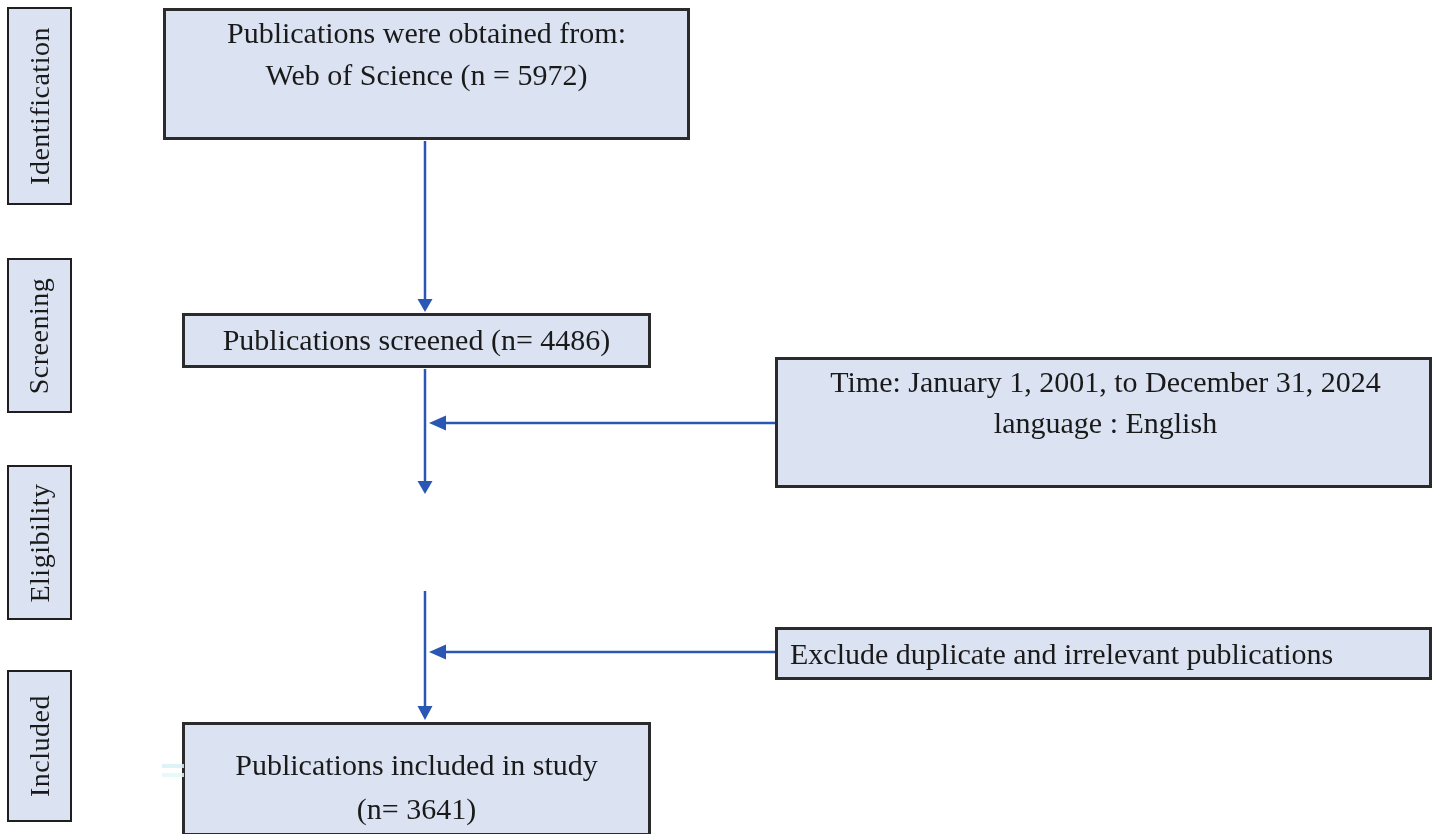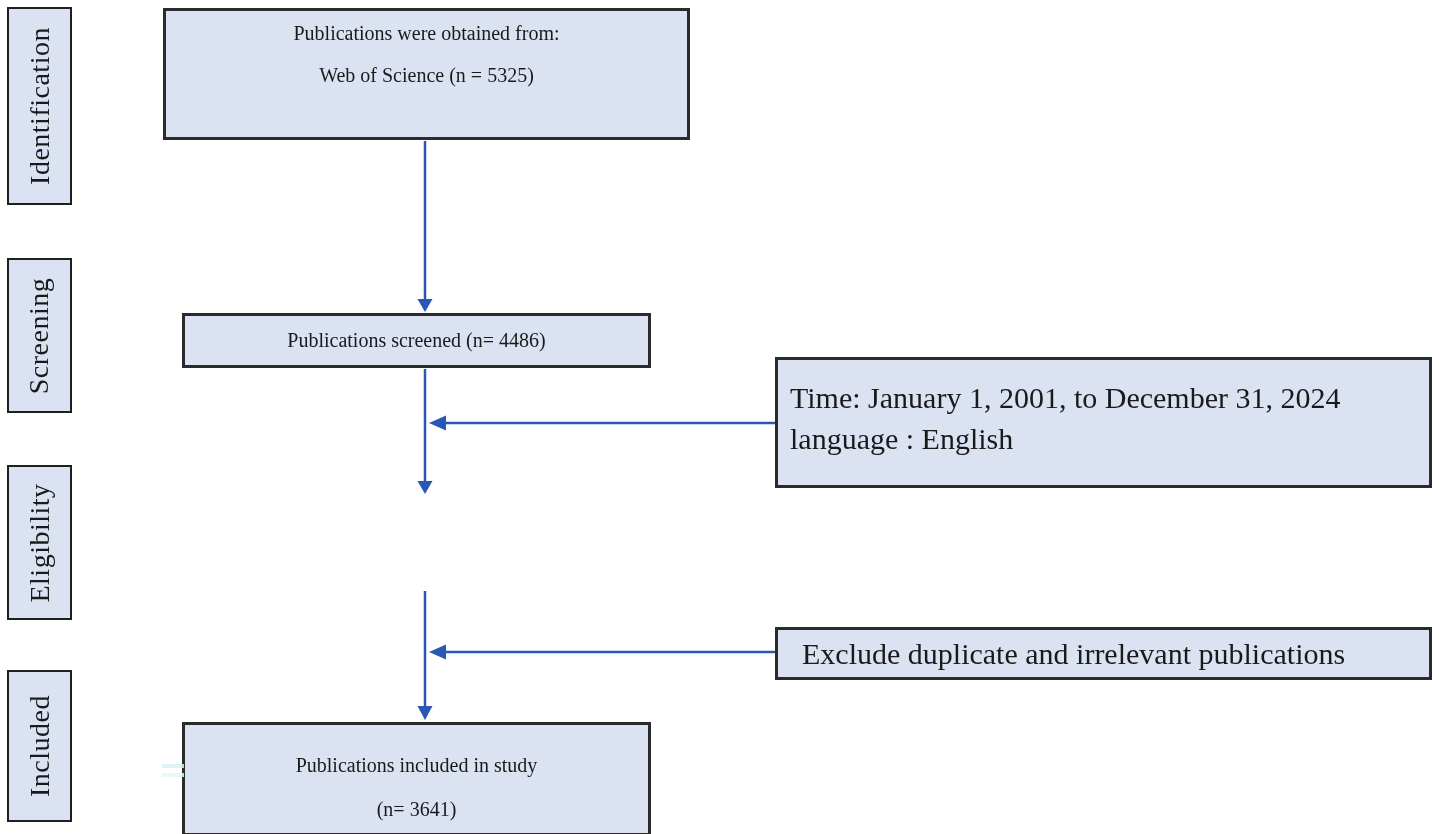--- a/index.html
+++ b/index.html
@@ -16,31 +16,31 @@
          border:2.5px solid #1f1f1f;display:flex;align-items:center;justify-content:center;
          box-sizing:border-box;}
   .stage .v{transform:rotate(-90deg);white-space:nowrap;font-size:28px;letter-spacing:.5px;}
   #stage-identification{top:7px;height:198px;}
   #stage-screening{top:258px;height:155px;}
   #stage-eligibility{top:465px;height:155px;}
   #stage-included{top:670px;height:152px;}
 
   
   .node{position:absolute;background:var(--box-fill);border:3px solid var(--box-border);
-        box-sizing:border-box;text-align:center;font-size:20px;}
+        box-sizing:border-box;text-align:center;font-size:30px;}
   #node-obtained{left:163px;top:8px;width:527px;height:132px;line-height:42px;padding-top:1px;}
   #node-screened{left:182px;top:313px;width:469px;height:55px;line-height:48px;}
   #node-sought{left:182px;top:496px;width:469px;height:94px;line-height:44px;}
   #node-included{left:182px;top:722px;width:469px;height:114px;line-height:44px;padding-top:18px;}
 
   
   .side{position:absolute;left:775px;width:657px;background:var(--box-fill);
         border:3px solid var(--box-border);box-sizing:border-box;font-size:30px;text-align:left;}
-  #side-criteria{top:357px;height:131px;line-height:41px;padding:17px 8px 0 12px;}
-  #side-exclusion{top:627px;height:53px;display:flex;align-items:center;padding-left:24px;}
+  #side-criteria{top:357px;height:131px;line-height:41px;padding:1px 8px 0 12px;text-align:center;}
+  #side-exclusion{top:627px;height:53px;display:flex;align-items:center;padding-left:12px;}
 
   
   .arrows{position:absolute;left:0;top:0;width:1441px;height:834px;pointer-events:none;}
   .arrows line{stroke:var(--arrow);stroke-width:2.5;}
   .arrows polygon{fill:var(--arrow);}
 
   
   .artifact{position:absolute;left:162px;top:764px;width:22px;height:4px;
             background:#d9f2f4;box-shadow:0 9px 0 #e4f8f9;opacity:.85;}
 </style>
@@ -75,21 +75,21 @@
   </div>
   <div class="stage" id="stage-eligibility">
     <span class="v">Eligibility</span>
   </div>
   <div class="stage" id="stage-included">
     <span class="v">Included</span>
   </div>
 
   <div class="node" id="node-obtained">
     <div>Publications were obtained from:</div>
-    <div>Web of Science (n = 5325)</div>
+    <div>Web of Science (n = 5972)</div>
   </div>
 
   <div class="node" id="node-screened">
     <div>Publications screened (n= 4486)</div>
   </div>
 
 
   <div class="node" id="node-included">
     <div>Publications included in study</div>
     <div>(n= 3641)</div>

